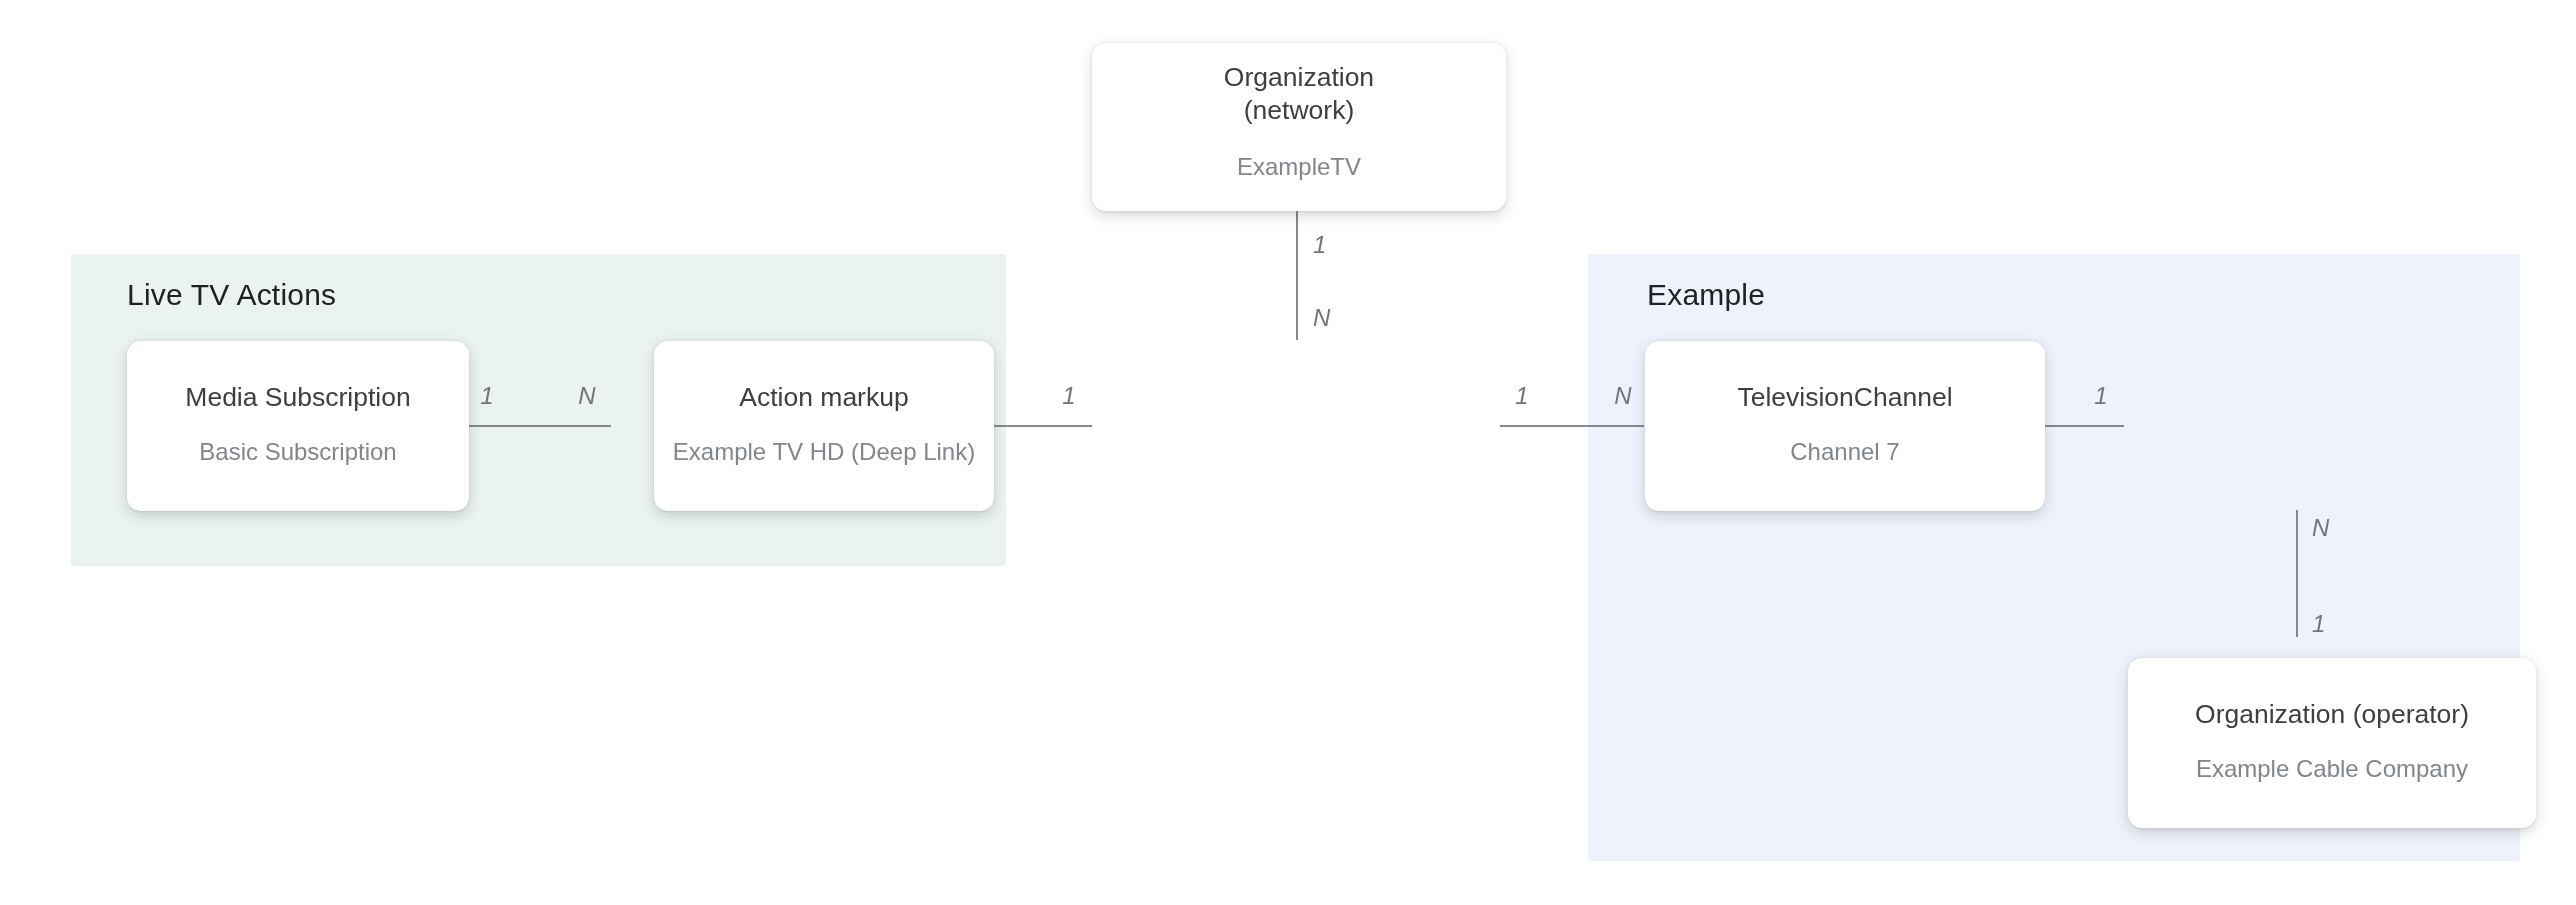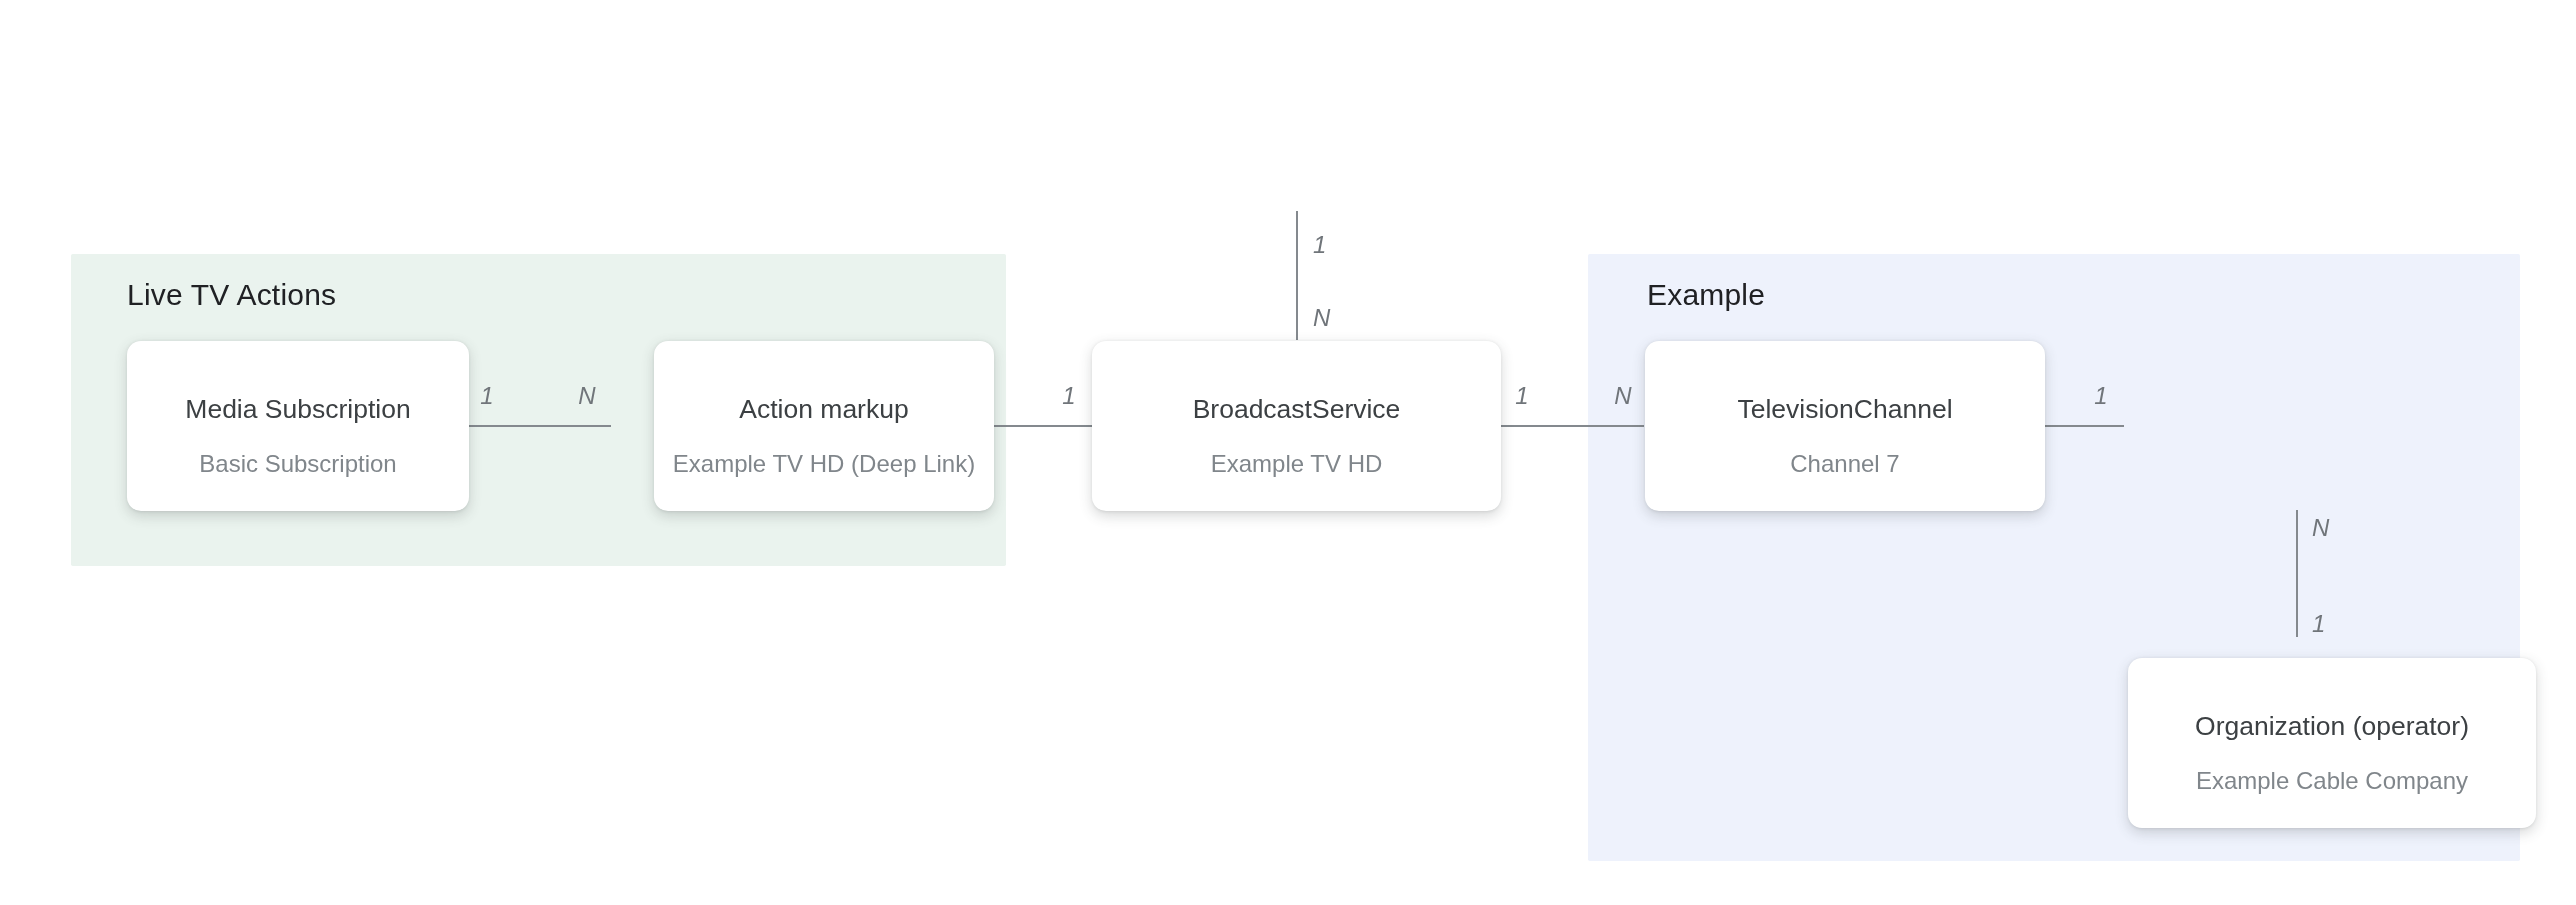--- a/index.html
+++ b/index.html
@@ -48,21 +48,21 @@
 
   .node {
     position: absolute;
     background: #ffffff;
     border-radius: 14px;
     box-shadow: 0 4.4px 12.4px rgba(60, 64, 67, 0.20), 0 0.9px 2.7px rgba(60, 64, 67, 0.10);
     display: flex;
     flex-direction: column;
     align-items: center;
     text-align: center;
-    padding-top: 52px;
+    padding-top: 40px;
     gap: 23px;
     box-sizing: border-box;
   }
   .node--two-line-title {
     padding-top: 17.7px;
     gap: 25px;
   }
   .node-title {
     font-size: 26.5px;
     line-height: 33px;
@@ -147,35 +147,36 @@
   <span class="cardinality cardinality--center card-e2-to">1</span>
   <span class="cardinality cardinality--center card-e3-from">1</span>
   <span class="cardinality cardinality--center card-e3-to">N</span>
   <span class="cardinality cardinality--center card-e4-from">N</span>
   <span class="cardinality cardinality--center card-e4-to">1</span>
   <span class="cardinality card-v1-top">1</span>
   <span class="cardinality card-v1-bottom">N</span>
   <span class="cardinality card-v2-top">N</span>
   <span class="cardinality card-v2-bottom">1</span>
 
+  <div class="node node--org-network node--two-line-title">
+    <div class="node-title">Organization
+(network)</div>
+    <div class="node-subtitle">ExampleTV</div>
+  </div>
 
   <div class="node node--media-sub">
     <div class="node-title">Media Subscription</div>
     <div class="node-subtitle">Basic Subscription</div>
   </div>
 
   <div class="node node--action-markup">
     <div class="node-title">Action markup</div>
     <div class="node-subtitle">Example TV HD (Deep Link)</div>
   </div>
 
-  <div class="node node--broadcast">
-    <div class="node-title">BroadcastService</div>
-    <div class="node-subtitle">Example TV HD</div>
-  </div>
 
   <div class="node node--tv-channel">
     <div class="node-title">TelevisionChannel</div>
     <div class="node-subtitle">Channel 7</div>
   </div>
 
 
   <div class="node node--org-operator">
     <div class="node-title">Organization (operator)</div>
     <div class="node-subtitle">Example Cable Company</div>

